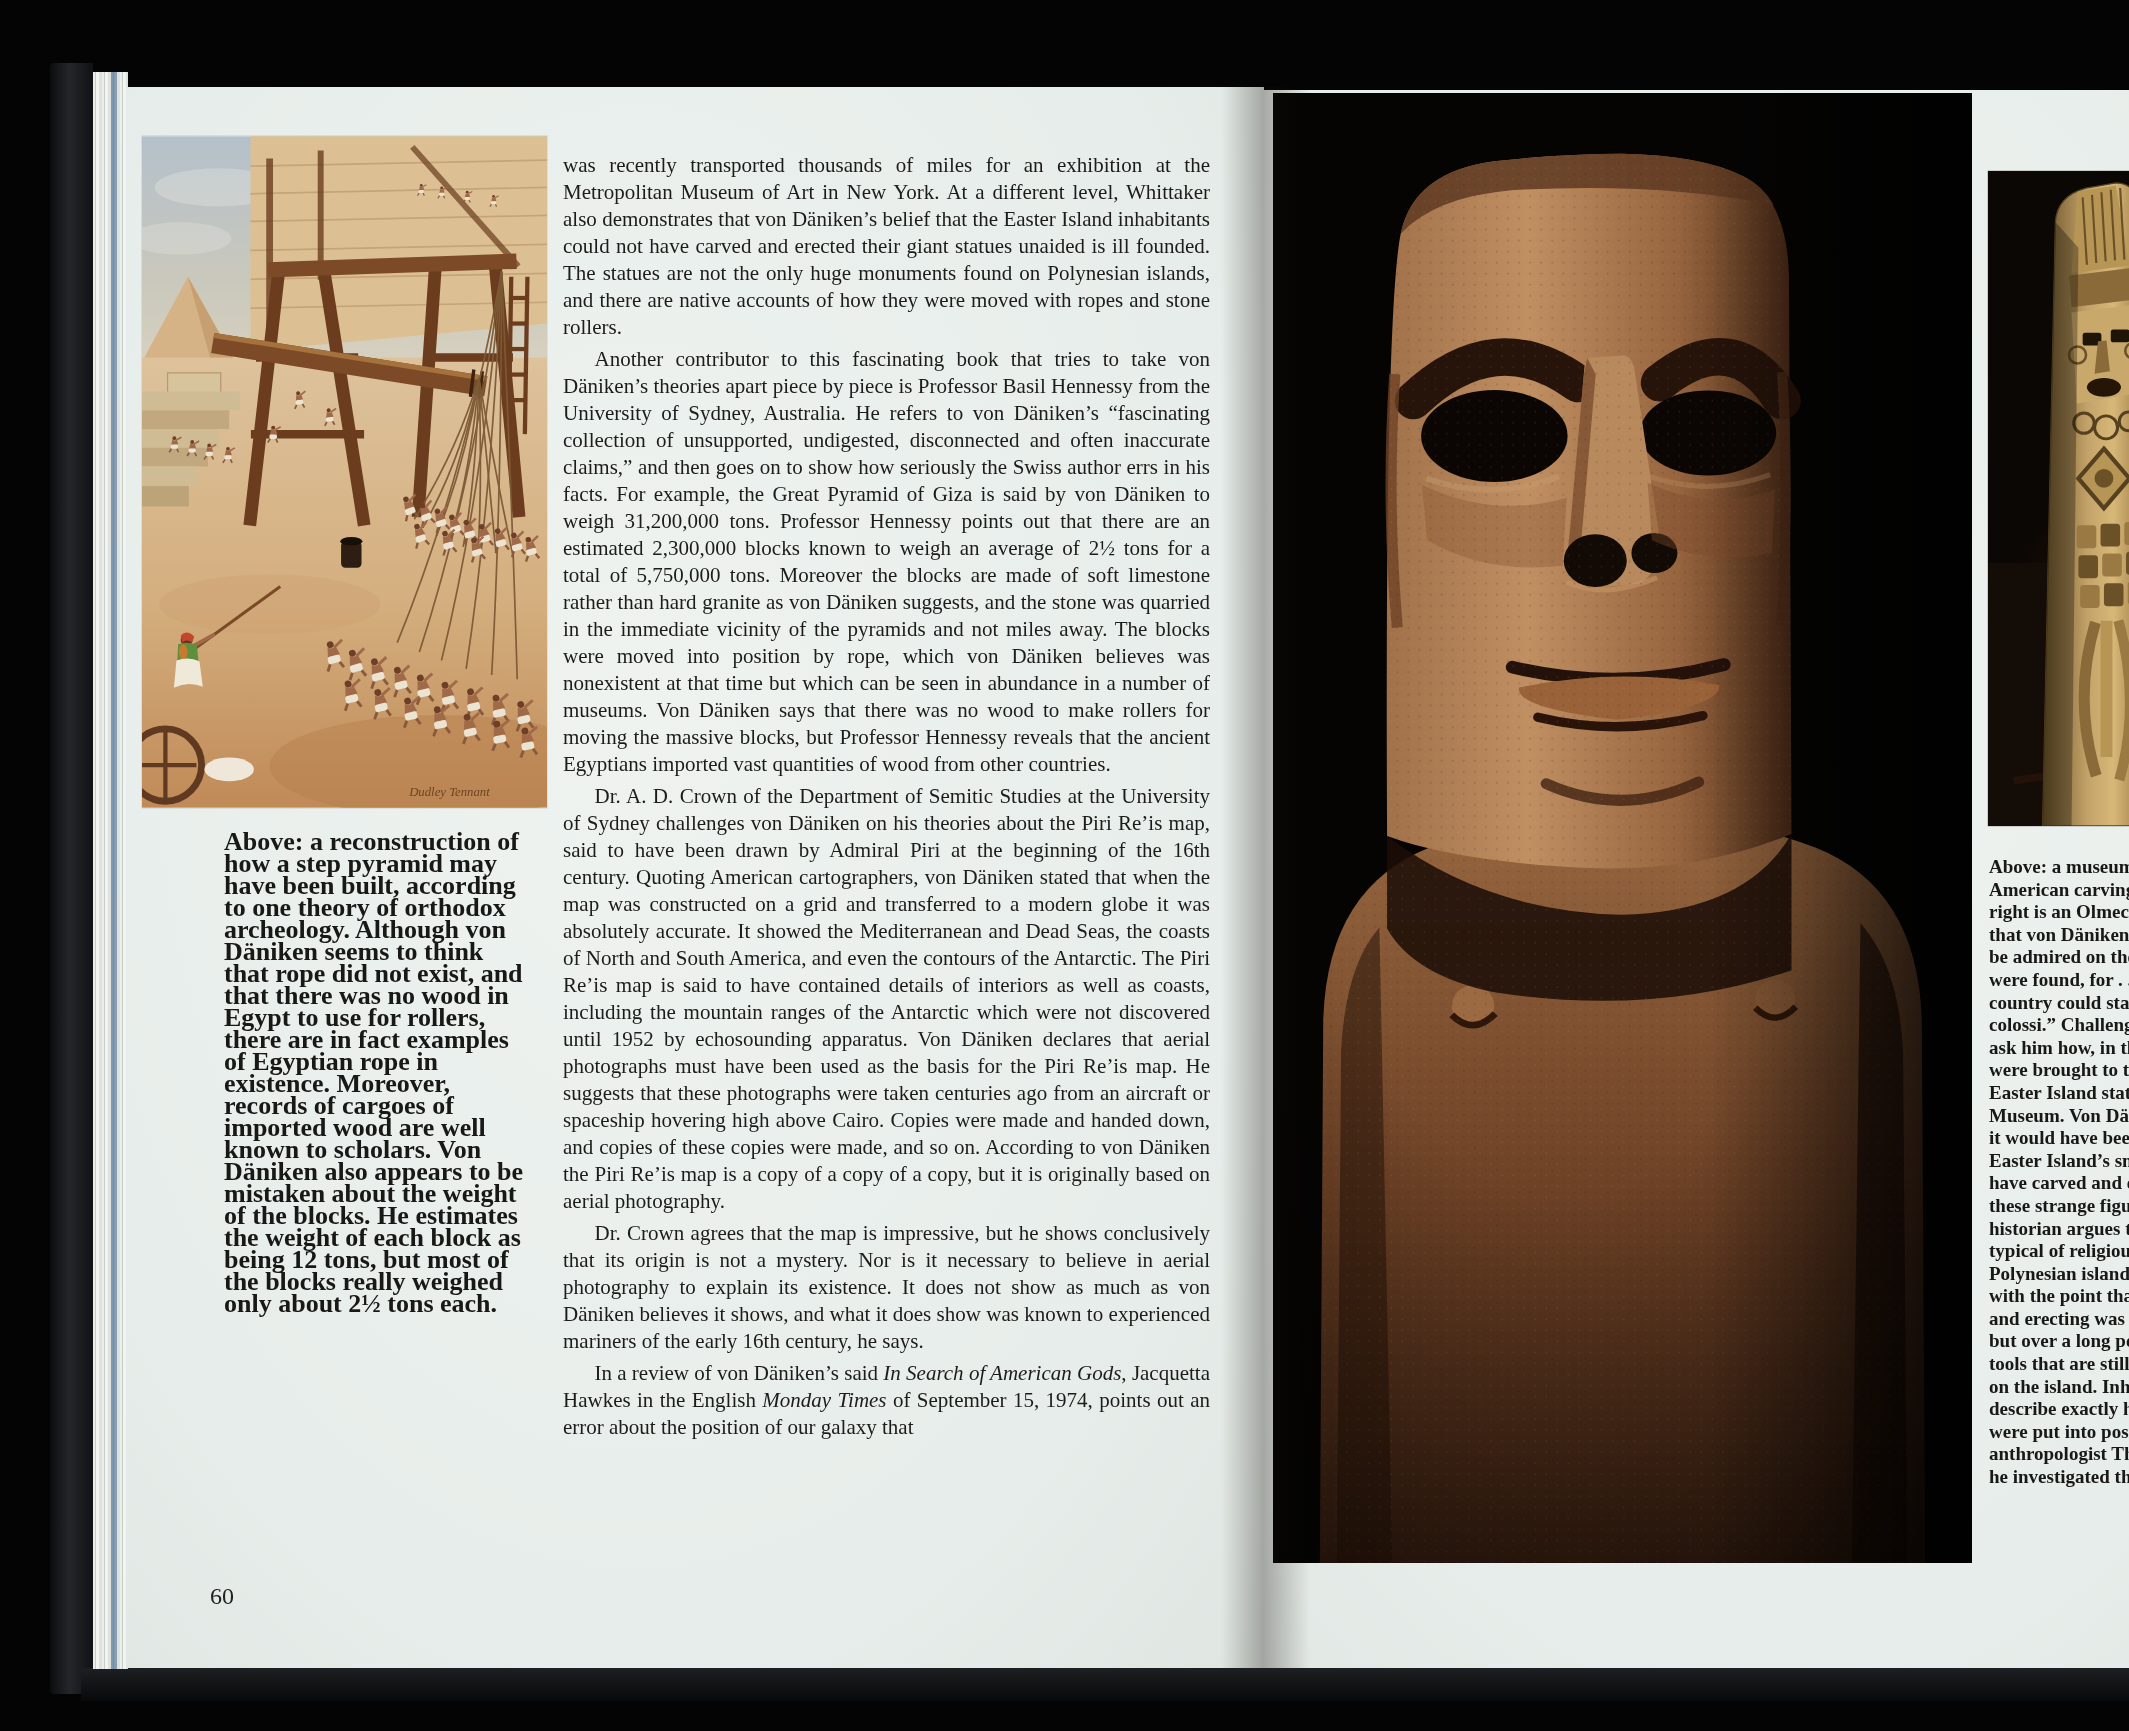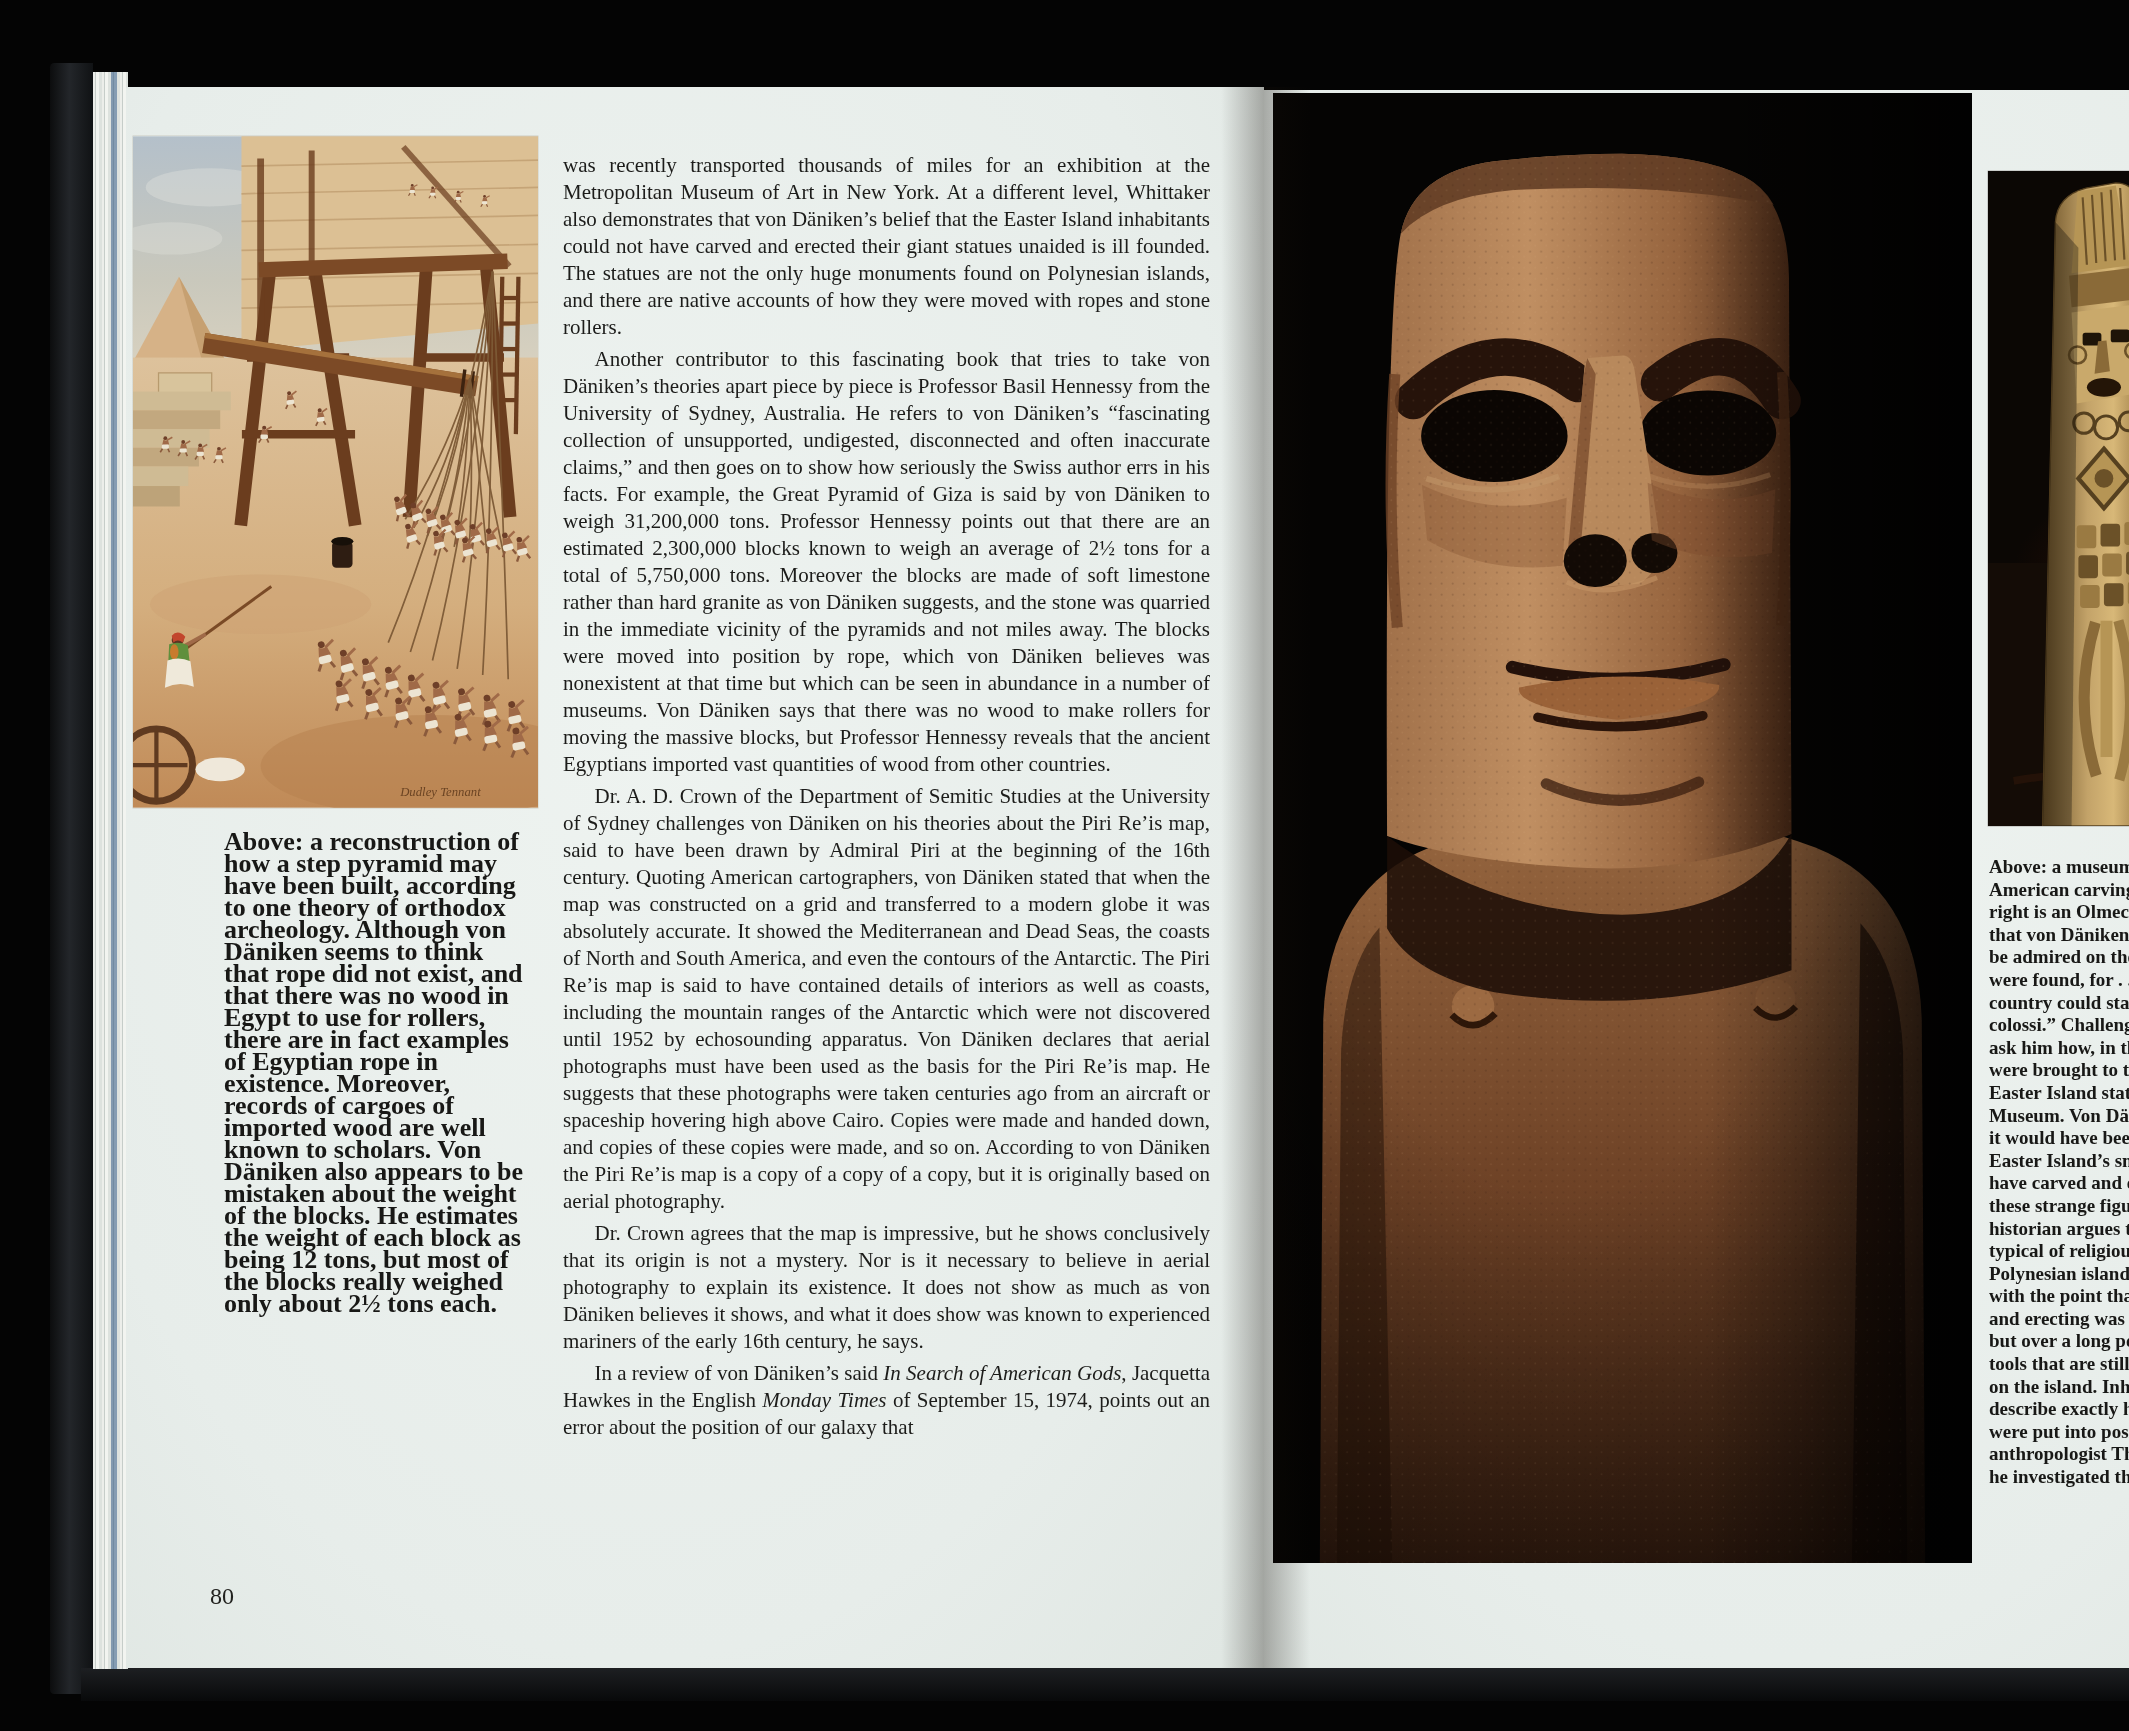--- a/index.html
+++ b/index.html
@@ -15,21 +15,21 @@
        repeating-linear-gradient(90deg,#eceeea 0 2.1px,#c6cdc9 2.1px 3.4px,#f2f4f0 3.4px 5.5px,#a9b3b3 5.5px 6.4px,#dde2de 6.4px 9px);}
   .fe-left{left:93px;top:72px;width:35px;height:1597px;}
   
   .page{position:absolute;background:radial-gradient(ellipse at 45% 40%, #eef3f0 0%, #e7edea 70%, #dfe6e2 100%);
         color:#1c1c1a;}
   .page-left{left:126px;top:87px;width:1138px;height:1581px;border-radius:1.7px 0 0 1.7px;}
   .page-right{left:1264px;top:90px;width:1138px;height:1578px;}
   .gutter{position:absolute;left:1221px;top:87px;width:89px;height:1581px;z-index:6;pointer-events:none;
           background:linear-gradient(90deg,rgba(20,14,8,0),rgba(20,14,8,.30) 48%,rgba(20,14,8,0));}
   
-  .illustration{position:absolute;left:7px;top:49px;width:405px;height:672px;margin:0;
+  .illustration{position:absolute;left:16px;top:49px;width:405px;height:672px;margin:0;
                 box-shadow:0 0 0 0.4px rgba(90,70,40,.25);}
   .caption{font-weight:bold;color:#181816;}
   .caption-left{position:absolute;left:98px;top:744px;width:307px;
                 font-size:26px;line-height:22px;}
   .body-col{position:absolute;left:432px;top:60px;width:657px;height:1482px;overflow:hidden;
             font-size:21px;line-height:27px;text-align:justify;}
   .body-col p{margin:5px;text-indent:1.5em;}
   .body-col p:first-child{text-indent:0;}
   .pagenum{position:absolute;font-size:24px;color:#22221f;}
   .pn-left{left:84px;top:1496px;}
@@ -216,21 +216,21 @@
     <div class="caption caption-left">Above: a reconstruction of how a step pyramid may have been built, according to one theory of orthodox archeology. Although von Däniken seems to think that rope did not exist, and that there was no wood in Egypt to use for rollers, there are in fact examples of Egyptian rope in existence. Moreover, records of cargoes of imported wood are well known to scholars. Von Däniken also appears to be mistaken about the weight of the blocks. He estimates the weight of each block as being 12 tons, but most of the blocks really weighed only about 2½ tons each.</div>
 
     <div class="body-col">
         <p><span>was recently transported thousands of miles for an exhibition at the Metropolitan Museum of Art in New York. At a different level, Whittaker also demonstrates that von Däniken’s belief that the Easter Island inhabitants could not have carved and erected their giant statues unaided is ill founded. The statues are not the only huge monuments found on Polynesian islands, and there are native accounts of how they were moved with ropes and stone rollers.</span></p>
         <p><span>Another contributor to this fascinating book that tries to take von Däniken’s theories apart piece by piece is Professor Basil Hennessy from the University of Sydney, Australia. He refers to von Däniken’s “fascinating collection of unsupported, undigested, disconnected and often inaccurate claims,” and then goes on to show how seriously the Swiss author errs in his facts. For example, the Great Pyramid of Giza is said by von Däniken to weigh 31,200,000 tons. Professor Hennessy points out that there are an estimated 2,300,000 blocks known to weigh an average of 2½ tons for a total of 5,750,000 tons. Moreover the blocks are made of soft limestone rather than hard granite as von Däniken suggests, and the stone was quarried in the immediate vicinity of the pyramids and not miles away. The blocks were moved into position by rope, which von Däniken believes was nonexistent at that time but which can be seen in abundance in a number of museums. Von Däniken says that there was no wood to make rollers for moving the massive blocks, but Professor Hennessy reveals that the ancient Egyptians imported vast quantities of wood from other countries.</span></p>
         <p><span>Dr. A. D. Crown of the Department of Semitic Studies at the University of Sydney challenges von Däniken on his theories about the Piri Re’is map, said to have been drawn by Admiral Piri at the beginning of the 16th century. Quoting American cartographers, von Däniken stated that when the map was constructed on a grid and transferred to a modern globe it was absolutely accurate. It showed the Mediterranean and Dead Seas, the coasts of North and South America, and even the contours of the Antarctic. The Piri Re’is map is said to have contained details of interiors as well as coasts, including the mountain ranges of the Antarctic which were not discovered until 1952 by echosounding apparatus. Von Däniken declares that aerial photographs must have been used as the basis for the Piri Re’is map. He suggests that these photographs were taken centuries ago from an aircraft or spaceship hovering high above Cairo. Copies were made and handed down, and copies of these copies were made, and so on. According to von Däniken the Piri Re’is map is a copy of a copy of a copy, but it is originally based on aerial photography.</span></p>
         <p><span>Dr. Crown agrees that the map is impressive, but he shows conclusively that its origin is not a mystery. Nor is it necessary to believe in aerial photography to explain its existence. It does not show as much as von Däniken believes it shows, and what it does show was known to experienced mariners of the early 16th century, he says.</span></p>
         <p><span>In a review of von Däniken’s said </span><i>In Search of American Gods</i><span>, Jacquetta Hawkes in the English </span><i>Monday Times</i><span> of September 15, 1974, points out an error about the position of our galaxy that</span></p>
       </div>
 
-    <div class="pagenum pn-left">80</div>
+    <div class="pagenum pn-left">60</div>
   </div>
 
   <div class="page page-right">
 
     <div class="moai-photo">
       <svg viewBox="0 0 1642 3452">
         <defs>
           <linearGradient id="hed" x1="0" y1="0" x2="1" y2="0">
             <stop offset="0" stop-color="#a1714a"></stop>
               <stop offset=".35" stop-color="#c08f62"></stop>

